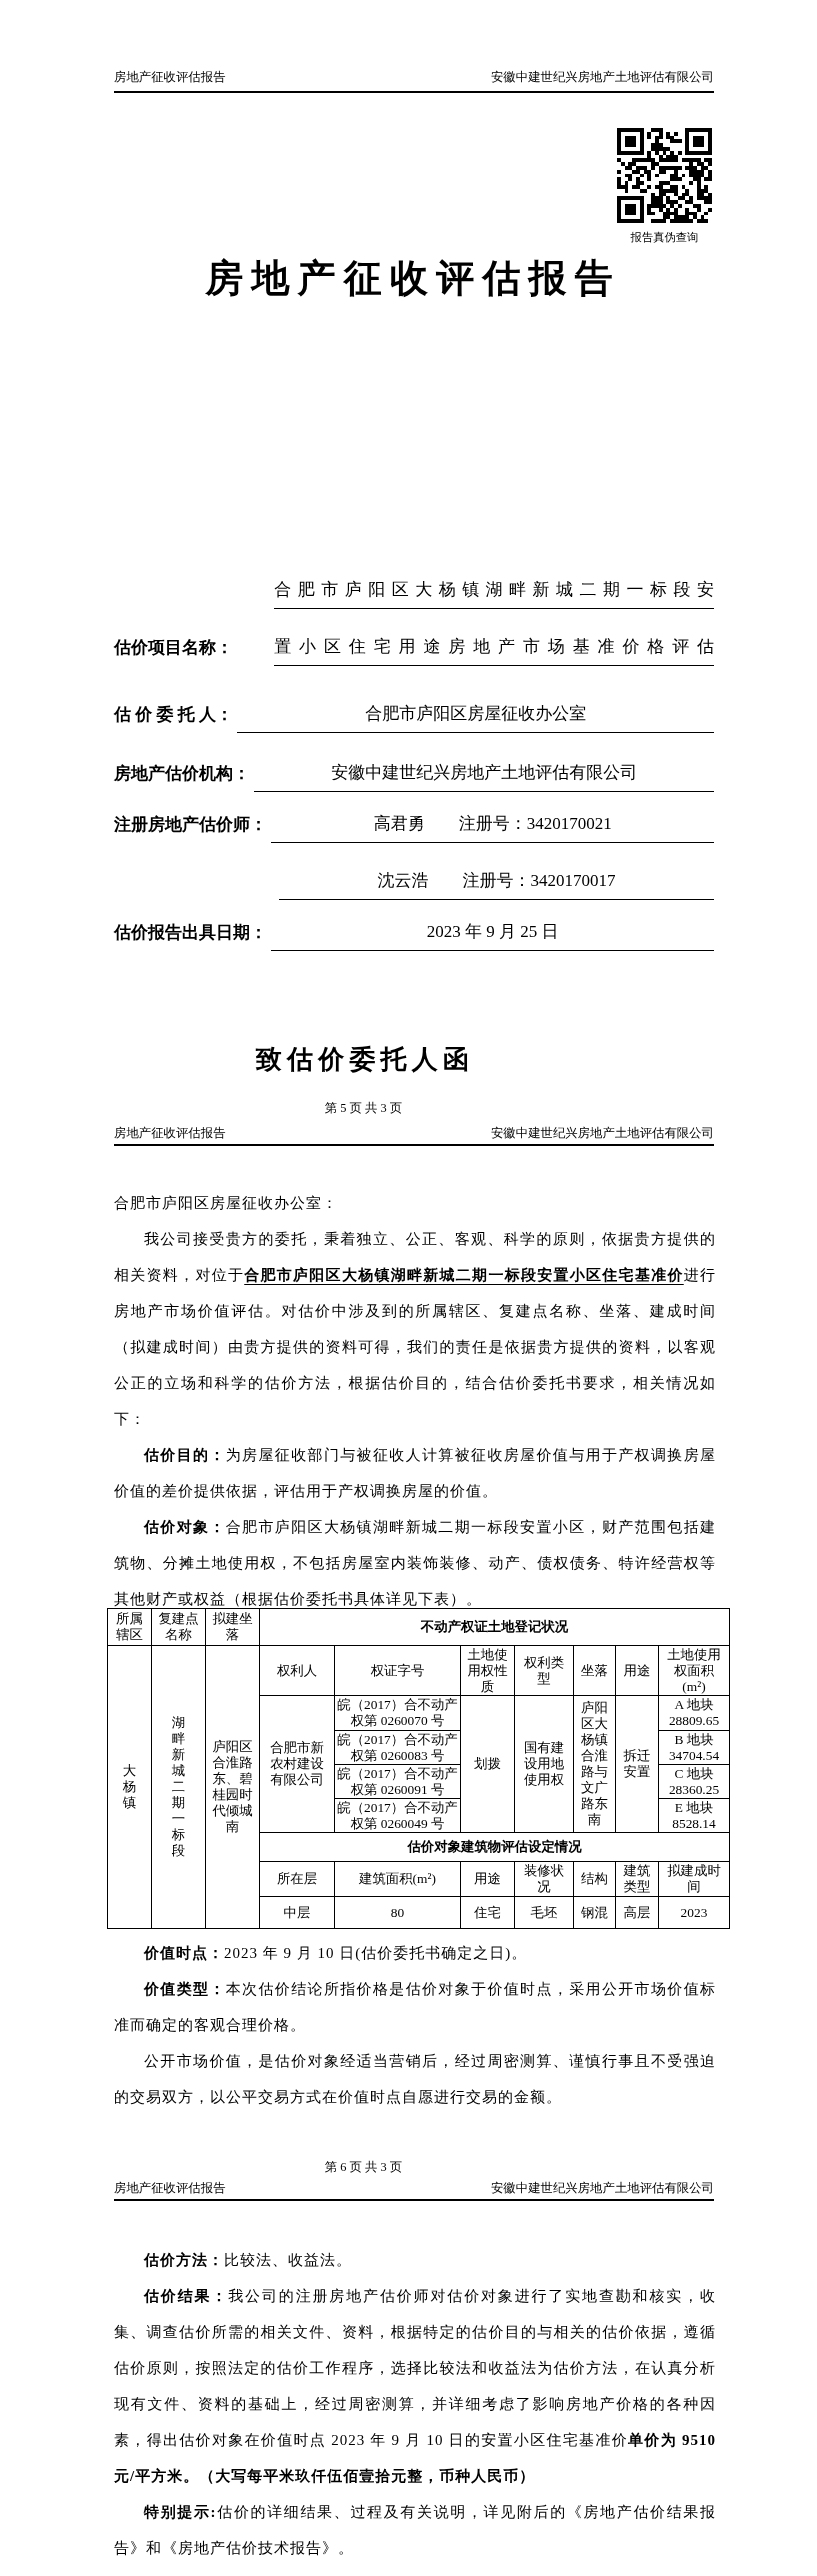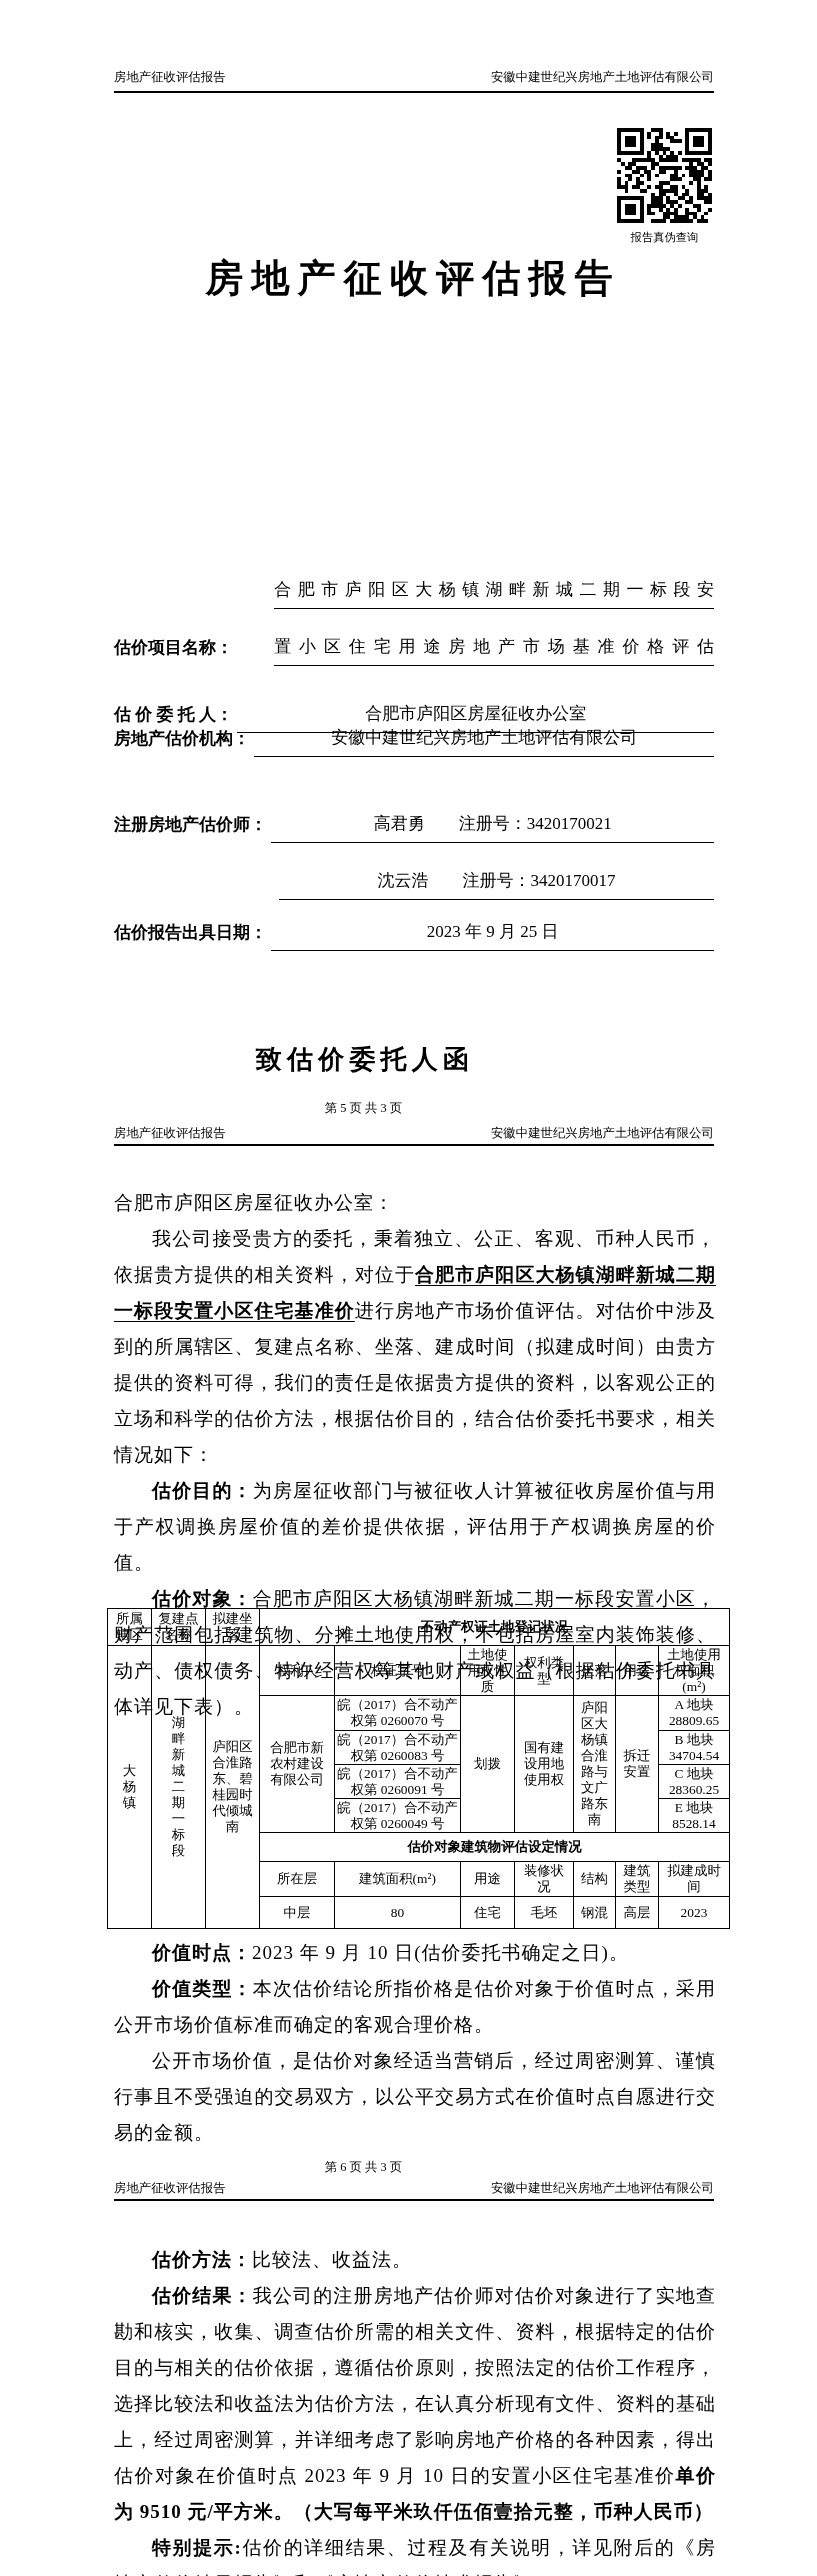--- a/index.html
+++ b/index.html
@@ -17,21 +17,21 @@
   .doc-no{left:0;width:818px;text-align:center;font-size:15.5px;font-weight:bold;}
   .cov-row{left:114px;width:600px;display:flex;align-items:flex-end;font-size:17px;}
   .cov-label{font-weight:bold;white-space:pre;line-height:36px;}
   .cov-value{flex:1;border-bottom:1px solid #000;text-align:center;line-height:36px;height:36px;}
   .cov-vcol{flex:1;}
   .u-line{border-bottom:1px solid #000;line-height:37px;height:37px;text-align:justify;text-align-last:justify;margin-left:37px;}
   .u-line+.u-line{margin-top:18.5px;}
   .letter-heading{left:0;width:730px;text-align:center;font-size:26px;font-weight:bold;letter-spacing:5.2px;padding-left:0;box-sizing:border-box;}
   .pg-footer{left:0;width:727px;text-align:center;font-size:12.4px;white-space:pre;}
   
-  .body-block{left:114px;width:602px;font-size:19px;line-height:36px;letter-spacing:1px;text-align:justify;}
+  .body-block{left:114px;width:602px;font-size:15px;line-height:36px;letter-spacing:1px;text-align:justify;}
   .body-block p{margin:0;text-indent:2em;}
   .body-block p.noindent{text-indent:0;}
   .b{font-weight:bold;}
   .bu{font-weight:bold;text-decoration:underline;text-decoration-thickness:1px;text-underline-offset:4.1px;}
   
   .reg-table{left:107px;top:1608px;width:622px;}
   table{border-collapse:collapse;table-layout:fixed;width:622px;}
   td{border:1px solid #000;text-align:center;vertical-align:middle;font-size:13.4px;line-height:16px;padding:0.5px 1px;overflow:hidden;}
   .pre{white-space:pre-line;}
   .th-span{font-weight:bold;}
@@ -385,21 +385,21 @@
     <span class="cov-label">估价项目名称： </span>
     <span class="cov-vcol">
       <span class="u-line" style="display:block">合肥市庐阳区大杨镇湖畔新城二期一标段安</span>
       <span class="u-line" style="display:block">置小区住宅用途房地产市场基准价格评估</span>
     </span>
   </div>
   <div class="abs cov-row" style="top:696px">
     <span class="cov-label">估 价 委 托 人： </span>
     <span class="cov-value">合肥市庐阳区房屋征收办公室</span>
   </div>
-  <div class="abs cov-row" style="top:720px">
+  <div class="abs cov-row" style="top:755px">
     <span class="cov-label">房地产估价机构： </span>
     <span class="cov-value">安徽中建世纪兴房地产土地评估有限公司</span>
   </div>
   <div class="abs cov-row" style="top:806px">
     <span class="cov-label">注册房地产估价师： </span>
     <span class="cov-value">高君勇　　注册号：3420170021</span>
   </div>
   <div class="abs cov-row" style="top:863px;padding-left:165px;width:435px">
     <span class="cov-label"></span>
     <span class="cov-value">沈云浩　　注册号：3420170017</span>
@@ -413,21 +413,21 @@
   <div class="abs pg-footer" style="top:1100px">第 5 页 共 3 页</div>
 
   <div class="abs pg-hdr" style="top:1125px">
     <span>房地产征收评估报告</span>
     <span>安徽中建世纪兴房地产土地评估有限公司</span>
   </div>
   <div class="abs rule" style="top:1144px"></div>
 
   <div class="abs body-block" style="top:1185px">
     <p class="noindent">合肥市庐阳区房屋征收办公室：</p>
-    <p><span>我公司接受贵方的委托，秉着独立、公正、客观、币种人民币，依据贵方提供的相关资料，对位于</span><span class="bu">合肥市庐阳区大杨镇湖畔新城二期一标段安置小区住宅基准价</span><span>进行房地产市场价值评估。对估价中涉及到的所属辖区、复建点名称、坐落、建成时间（拟建成时间）由贵方提供的资料可得，我们的责任是依据贵方提供的资料，以客观公正的立场和科学的估价方法，根据估价目的，结合估价委托书要求，相关情况如下：</span></p>
+    <p><span>我公司接受贵方的委托，秉着独立、公正、客观、科学的原则，依据贵方提供的相关资料，对位于</span><span class="bu">合肥市庐阳区大杨镇湖畔新城二期一标段安置小区住宅基准价</span><span>进行房地产市场价值评估。对估价中涉及到的所属辖区、复建点名称、坐落、建成时间（拟建成时间）由贵方提供的资料可得，我们的责任是依据贵方提供的资料，以客观公正的立场和科学的估价方法，根据估价目的，结合估价委托书要求，相关情况如下：</span></p>
     <p><span class="b">估价目的：</span><span>为房屋征收部门与被征收人计算被征收房屋价值与用于产权调换房屋价值的差价提供依据，评估用于产权调换房屋的价值。</span></p>
     <p><span class="b">估价对象：</span><span>合肥市庐阳区大杨镇湖畔新城二期一标段安置小区，财产范围包括建筑物、分摊土地使用权，不包括房屋室内装饰装修、动产、债权债务、特许经营权等其他财产或权益（根据估价委托书具体详见下表）。</span></p>
   </div>
 
   <div class="abs reg-table">
     <table>
       <colgroup>
         <col style="width:44px">
           <col style="width:54px">
           <col style="width:54px">

